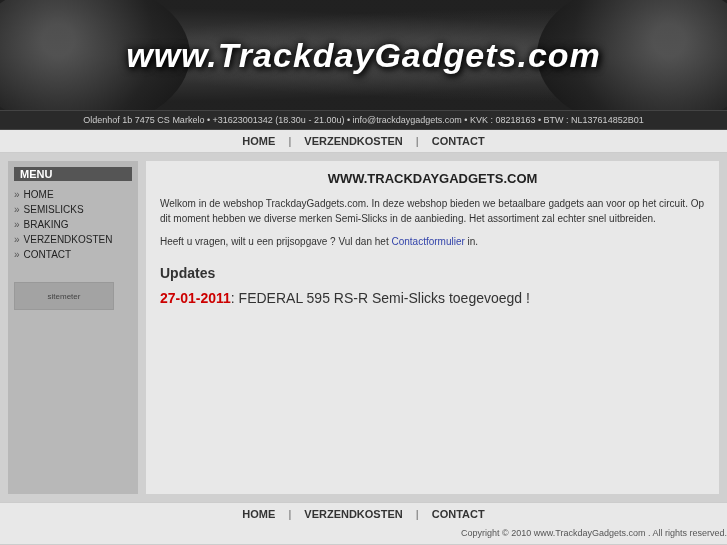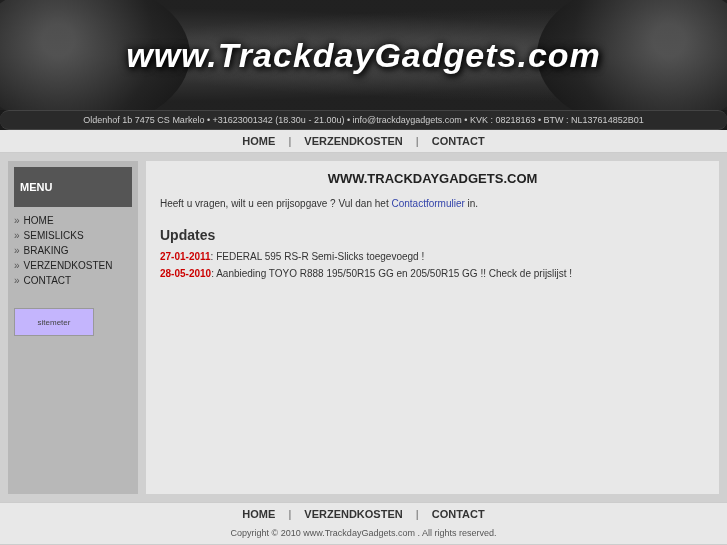--- a/index.html
+++ b/index.html
@@ -67,21 +67,20 @@
     
     #info-bar {
       width: 727px;
       background: #2a2a2a;
       padding: 4px 10px;
       text-align: center;
       font-size: 9px;
       color: #ccc;
       border-top: 1px solid #444;
       border-bottom: 1px solid #444;
-      border-radius: 9px;
     }
 
     
     #nav-bar {
       width: 727px;
       background: #e8e8e8;
       padding: 5px 0;
       text-align: center;
       border-bottom: 1px solid #ccc;
     }
@@ -113,41 +112,41 @@
       width: 130px;
       flex-shrink: 0;
       background: #b8b8b8;
       padding: 6px;
     }
     #sidebar-title {
       background: #555;
       color: #fff;
       font-size: 11px;
       font-weight: bold;
-      padding: 14px 6px;
+      padding: 1px 6px;
       margin-bottom: 6px;
     }
     .sidebar-item {
       display: flex;
       align-items: center;
       padding: 2px 0;
       color: #222;
       font-size: 10px;
       cursor: pointer;
     }
     .sidebar-bullet {
       color: #555;
       margin-right: 4px;
       font-size: 10px;
     }
     #sidebar-logo {
       margin-top: 20px;
-      width: 80px;
+      width: 100px;
       height: 28px;
-      background: #c4b5fd;
+      background: #a3a3a3;
       border: 1px solid #999;
       display: flex;
       align-items: center;
       justify-content: center;
       font-size: 8px;
       color: #444;
     }
 
     
     #content {
@@ -175,42 +174,42 @@
     #updates-section {
       margin-top: 16px;
     }
     #updates-title {
       font-size: 14px;
       font-weight: bold;
       color: #333;
       margin-bottom: 6px;
     }
     .update-item {
-      font-size: 10px;
+      font-size: 14px;
       color: #333;
       line-height: 1.6;
       margin-bottom: 1px;
     }
     .update-date {
       color: #c00;
       font-weight: bold;
     }
 
     
     #footer-nav {
       width: 727px;
       background: #e8e8e8;
       padding: 5px 0;
       text-align: center;
       border-top: 1px solid #ccc;
     }
     #footer-copy {
       width: 727px;
       background: #e8e8e8;
-      text-align: center;
+      text-align: right;
       font-size: 9px;
       color: #555;
       padding: 3px 0 6px;
       border-bottom: 1px solid #ccc;
     }
   </style>
 </head>
 <body>
 
 <div id="header">
@@ -259,31 +258,31 @@
     </div>
 
     <div id="sidebar-logo">
       <span>sitemeter</span>
     </div>
   </div>
 
   <div id="content">
     <div id="content-title">WWW.TRACKDAYGADGETS.COM</div>
 
+    <p class="content-para">Welkom in de webshop TrackdayGadgets.com. In deze webshop bieden we betaalbare gadgets aan voor op het circuit. Op dit moment hebben we diverse merken Semi-Slicks in de aanbieding. Het assortiment zal echter snel uitbreiden.</p>
 
     <p class="content-para">
       <span>Heeft u vragen, wilt u een prijsopgave ? Vul dan het </span><a class="content-link">Contactformulier</a><span> in.</span>
     </p>
 
 
     <div id="updates-section">
       <div id="updates-title">Updates</div>
       <div id="updates-list">
           <div class="update-item"><span class="update-date">27-01-2011</span>: FEDERAL 595 RS-R Semi-Slicks toegevoegd !</div>
-          <div class="update-item"><span class="update-date">28-05-2010</span>: Aanbieding TOYO R888 195/50R15 GG en 205/50R15 GG !! Check de prijslijst !</div>
         </div>
     </div>
   </div>
 
 </div>
 
 <div id="footer-nav">
   <a class="nav-link">HOME</a>
   <span class="nav-sep"> | </span>
   <a class="nav-link">VERZENDKOSTEN</a>

